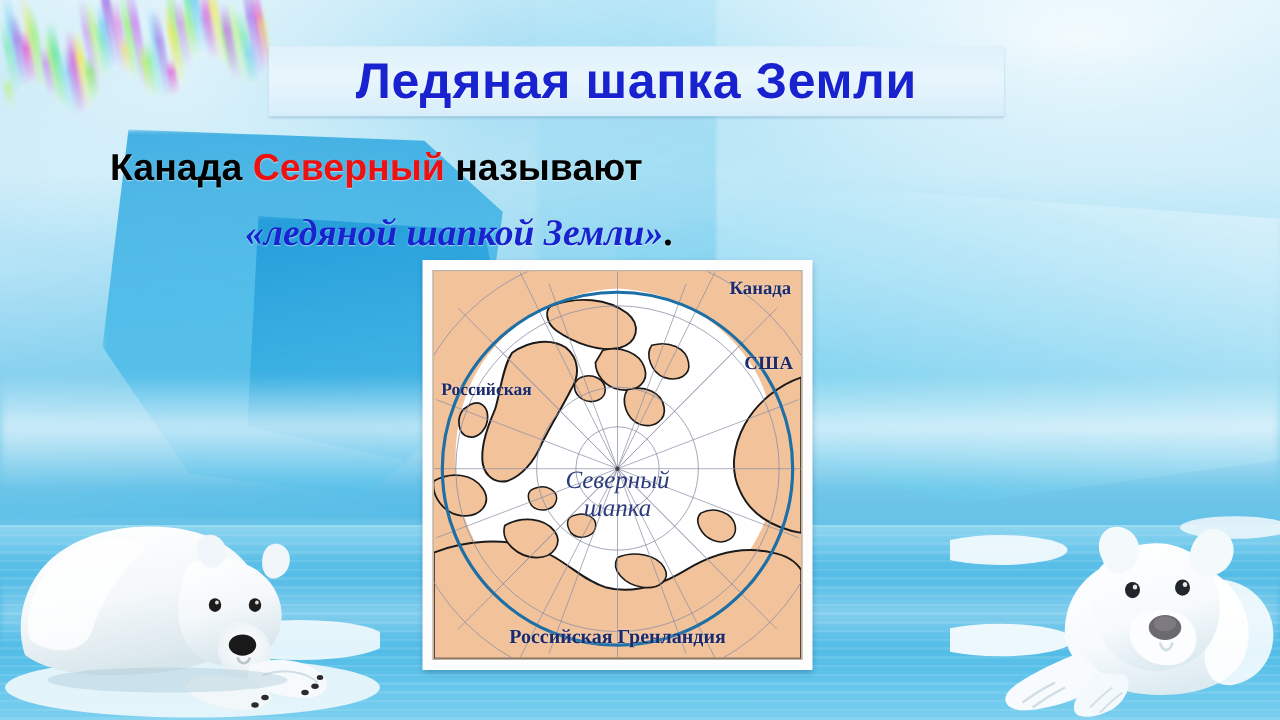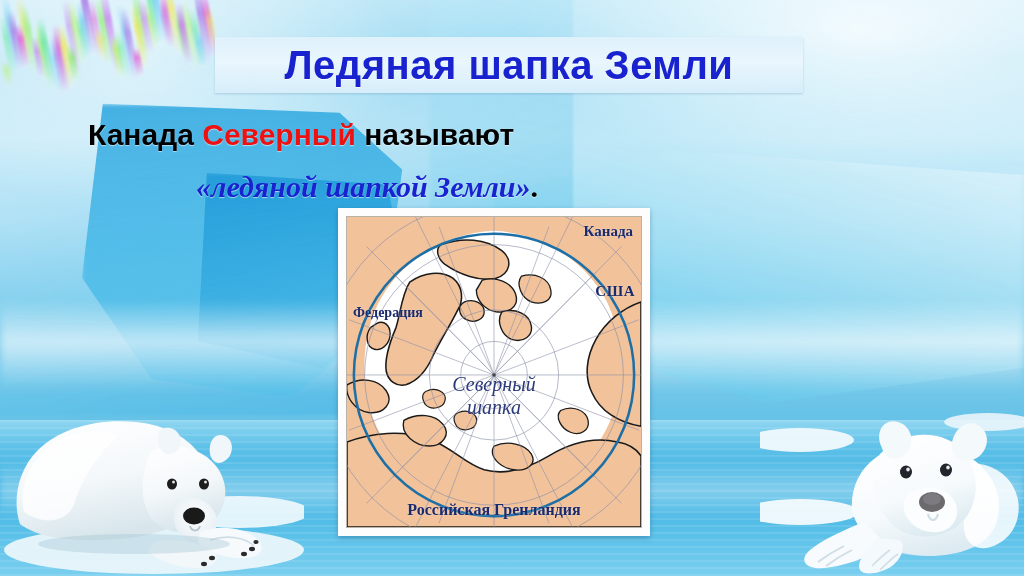--- a/index.html
+++ b/index.html
@@ -312,21 +312,21 @@
           </g>
 
           <circle cx="150" cy="160" r="143" fill="none" stroke="#1d6fa5" stroke-width="2.6"></circle>
 
           <circle cx="150" cy="160" r="1.8" fill="#444"></circle>
         </g>
       </svg>
 
       <div class="map-label lbl-canada">Канада</div>
       <div class="map-label lbl-usa">США</div>
-      <div class="map-label lbl-greenland">Федерация</div>
+      <div class="map-label lbl-greenland">Российская</div>
       <div class="map-label lbl-russia">Российская Гренландия</div>
       <div class="lbl-pole map-label" style="font-weight:400;margin-top:29px;">
         <div>Северный</div>
         <div>шапка</div>
       </div>
     </div>
   </div>
 
   <div class="bear-left">
     <svg viewBox="0 0 300 184">

